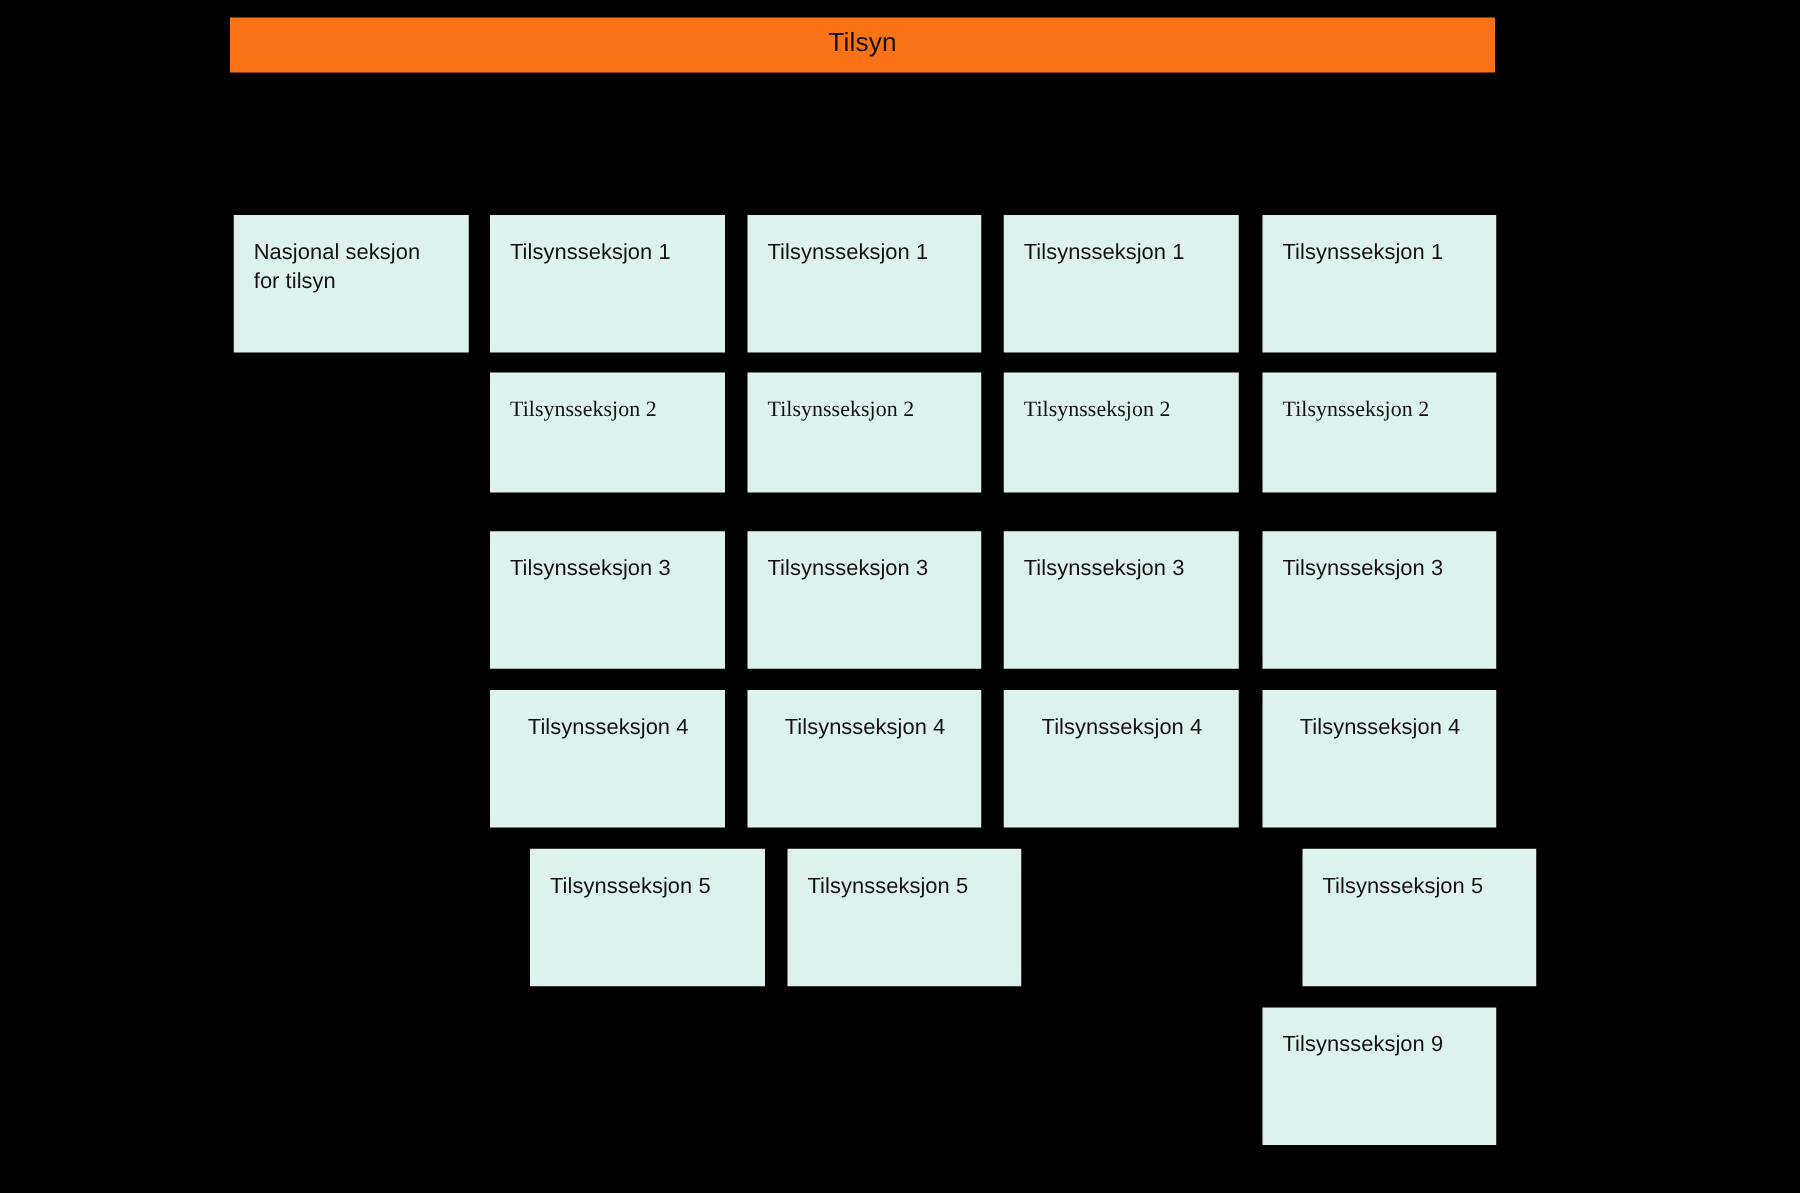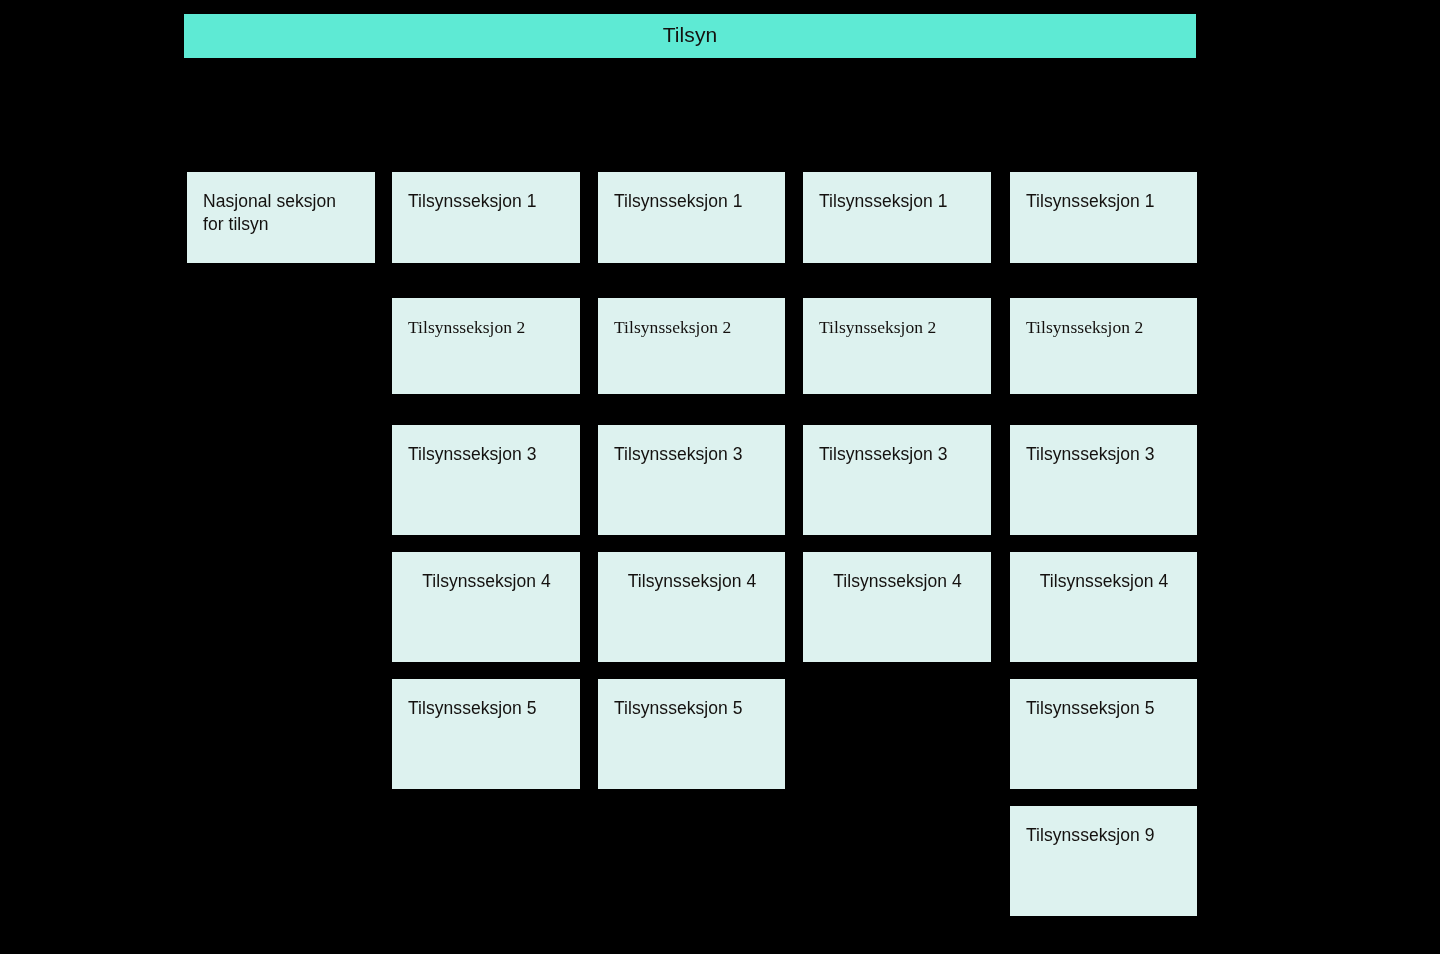--- a/index.html
+++ b/index.html
@@ -26,21 +26,21 @@
     background: #000000;
   }
 
   
   .banner {
     position: absolute;
     left: 184px;
     top: 14px;
     width: 1012px;
     height: 44px;
-    background: #5eead4;
+    background: #f97316;
     overflow: hidden;
     box-sizing: border-box;
   }
   .banner-stack {
     position: absolute;
     left: 0;
     top: 8px;
     width: 100%;
     text-align: center;
     line-height: 1.28;
@@ -75,25 +75,25 @@
   }
 
   
   .col-0 { left: 187px;  width: 188px; }
   .col-1 { left: 392px;  width: 188px; }
   .col-2 { left: 598px;  width: 187px; }
   .col-3 { left: 803px;  width: 188px; }
   .col-4 { left: 1010px; width: 187px; }
 
   
-  .row-0 { top: 172px; height: 91px; }
+  .row-0 { top: 172px; height: 110px; }
   .row-1 { top: 298px; height: 96px; font-family: Liberation Serif, serif; }
   .row-2 { top: 425px; height: 110px; }
   .row-3 { top: 552px; height: 110px; text-align: center; }
-  .row-4 { top: 679px; height: 110px; }
+  .row-4 { top: 679px; height: 110px; margin-left: 32px; }
   .row-5 { top: 806px; height: 110px; }
 </style>
 </head>
 <body>
 
 <div id="diagram-root">
 
   <div class="banner">
     <div class="banner-stack">
       <span class="banner-title">Tilsyn</span>

